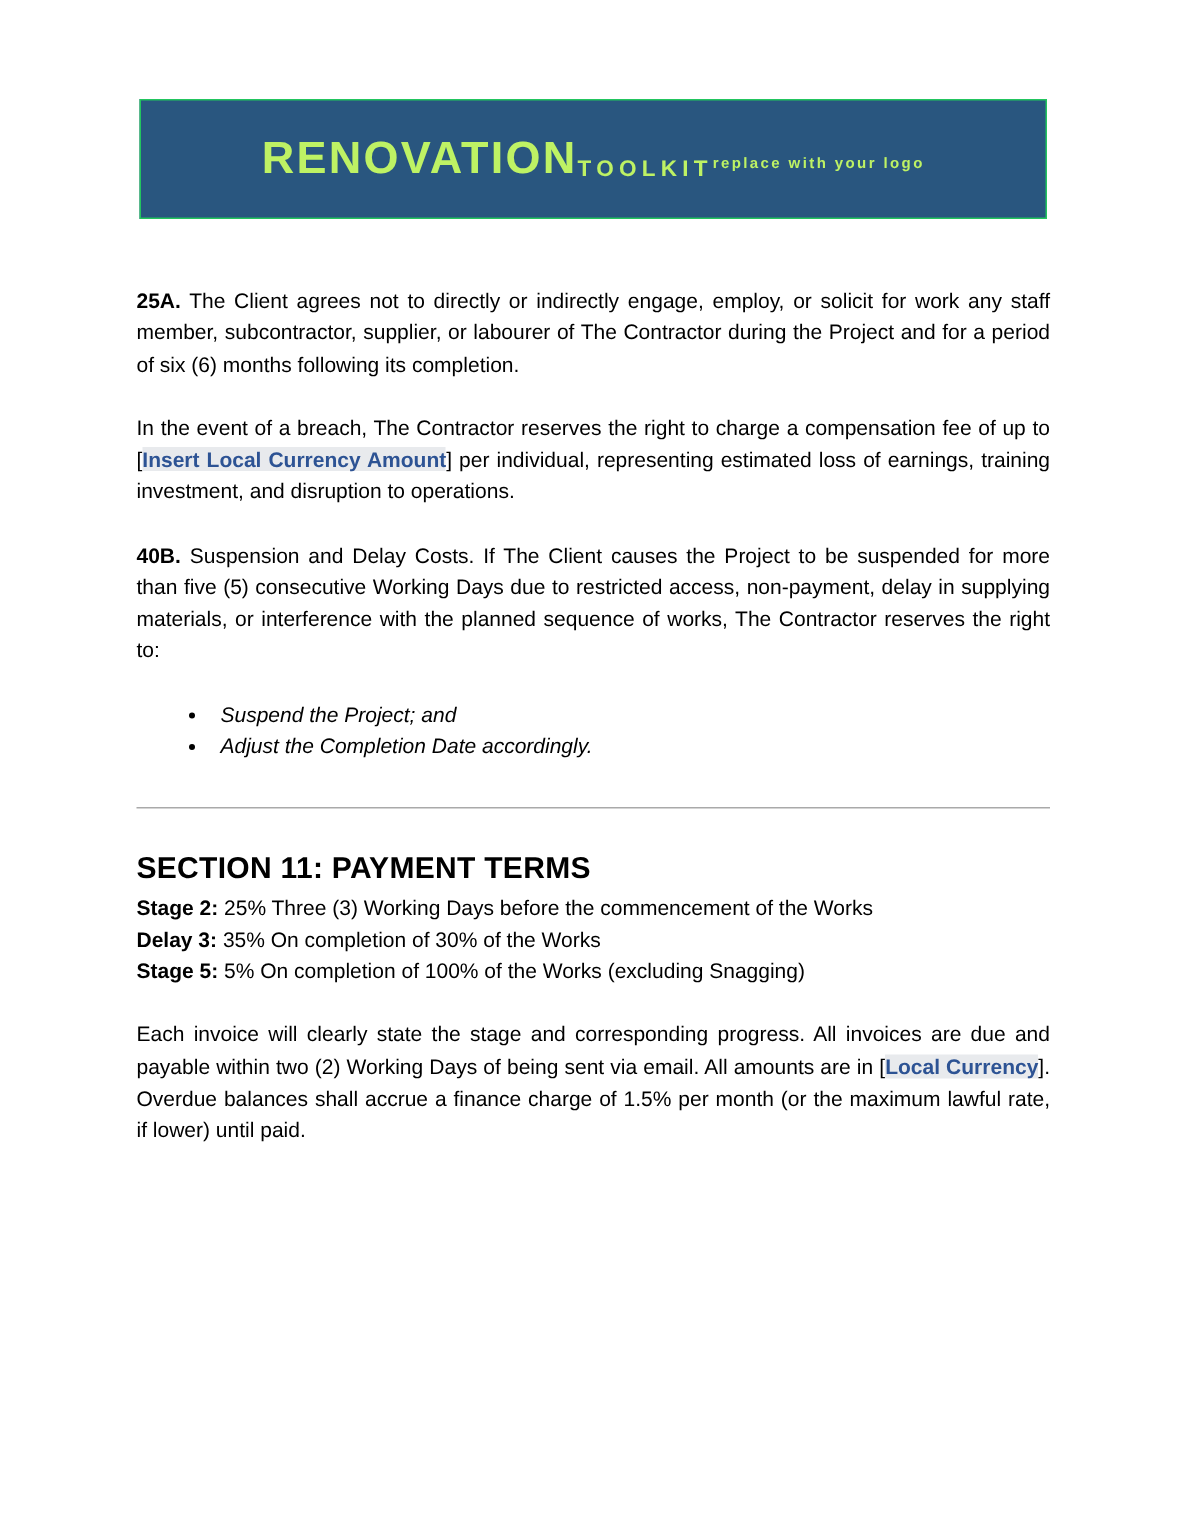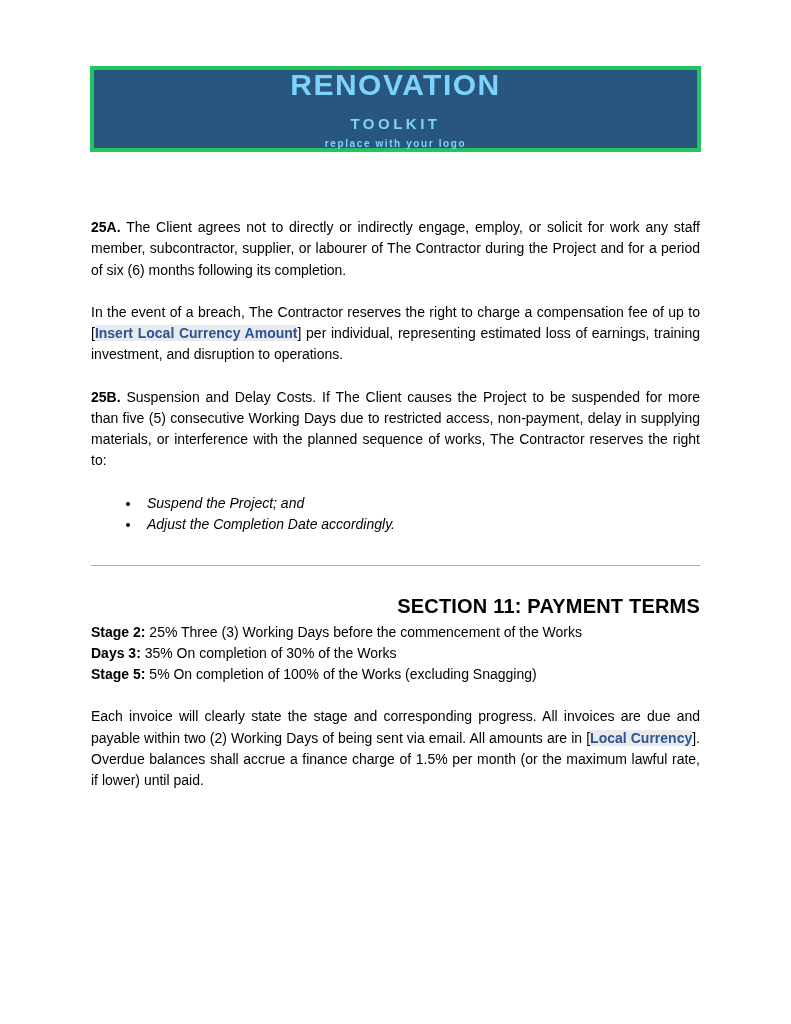--- a/index.html
+++ b/index.html
@@ -19,26 +19,26 @@
     width: 791px;
     height: 1024px;
     position: relative;
   }
   
   .banner {
     width: 603px;
     height: 78px;
     margin: 66px auto 0 auto;
     background: var(--banner-blue, #29567F);
-    border: 4px solid #22c55e;
+    border: 1px solid #22c55e;
     display: flex;
-    flex-direction: column;
+    flex-direction: row;
     align-items: center;
     justify-content: center;
-    color: #7dd3fc;
+    color: #bef264;
     text-align: center;
   }
   .banner-title {
     font-size: 30px;
     font-weight: 700;
     letter-spacing: 1.5px;
     line-height: 1.05;
   }
   .banner-subtitle {
     font-size: 15px;
@@ -50,21 +50,21 @@
   .banner-tagline {
     font-size: 10px;
     font-weight: 600;
     letter-spacing: 1.6px;
     margin-top: 6px;
     line-height: 1.1;
   }
   
   .content {
     width: 609px;
-    margin: 65px auto 0 auto;
+    margin: 44px auto 0 auto;
     font-size: 14px;
     line-height: 1.52;
   }
   .para {
     margin: 0 0 21px 0;
   }
   .justify {
     text-align: justify;
   }
   .bullet-list {
@@ -79,21 +79,20 @@
   .rule {
     border: none;
     border-top: 1px solid #A9A9A9;
     margin: 30px 0 0 0;
   }
   .section-heading {
     font-size: 20px;
     font-weight: 700;
     margin: 25px 0 0 0;
     letter-spacing: 0.2px;
-    text-align: right;
   }
   .para-26 {
     margin-top: 29px;
   }
   .stage-list {
     margin: 0 0 21px 0;
   }
   .placeholder-field {
     background: var(--placeholder-bg, #E8EAED);
     color: var(--placeholder-blue, #2D5394);
@@ -110,35 +109,35 @@
     <div class="banner-subtitle">TOOLKIT</div>
     <div class="banner-tagline">replace with your logo</div>
   </div>
 
   <div class="content">
 
     <p class="para justify"><strong>25A.</strong> <span>The Client agrees not to directly or indirectly engage, employ, or solicit for work any staff member, subcontractor, supplier, or labourer of The Contractor during the Project and for a period of six (6) months following its completion.</span></p>
 
     <p class="para justify"><span>In the event of a breach, The Contractor reserves the right to charge a compensation fee of up to [</span><span class="placeholder-field">Insert Local Currency Amount</span><span>] per individual, representing estimated loss of earnings, training investment, and disruption to operations.</span></p>
 
-    <p class="para justify"><strong>25B.</strong> <span>Suspension and Delay Costs. If The Client causes the Project to be suspended for more than five (5) consecutive Working Days due to restricted access, non-payment, delay in supplying materials, or interference with the planned sequence of works, The Contractor reserves the right to:</span></p>
+    <p class="para justify"><strong>40B.</strong> <span>Suspension and Delay Costs. If The Client causes the Project to be suspended for more than five (5) consecutive Working Days due to restricted access, non-payment, delay in supplying materials, or interference with the planned sequence of works, The Contractor reserves the right to:</span></p>
 
     <ul class="bullet-list">
       <li>Suspend the Project; and</li>
       <li>Adjust the Completion Date accordingly.</li>
     </ul>
 
     <hr class="rule">
 
     <h1 class="section-heading">SECTION 11: PAYMENT TERMS</h1>
 
 
     <div class="stage-list">
       <div><strong>Stage 2:</strong> <span>25% Three (3) Working Days before the commencement of the Works</span></div>
-      <div><strong>Days 3:</strong> <span>35% On completion of 30% of the Works</span></div>
+      <div><strong>Delay 3:</strong> <span>35% On completion of 30% of the Works</span></div>
       <div><strong>Stage 5:</strong> <span>5% On completion of 100% of the Works (excluding Snagging)</span></div>
     </div>
 
     <p class="para justify"><span>Each invoice will clearly state the stage and corresponding progress. All invoices are due and payable within two (2) Working Days of being sent via email. All amounts are in [</span><span class="placeholder-field">Local Currency</span><span>]. Overdue balances shall accrue a finance charge of 1.5% per month (or the maximum lawful rate, if lower) until paid.</span></p>
 
   </div>
 
 </div>
 
 </body></html>

